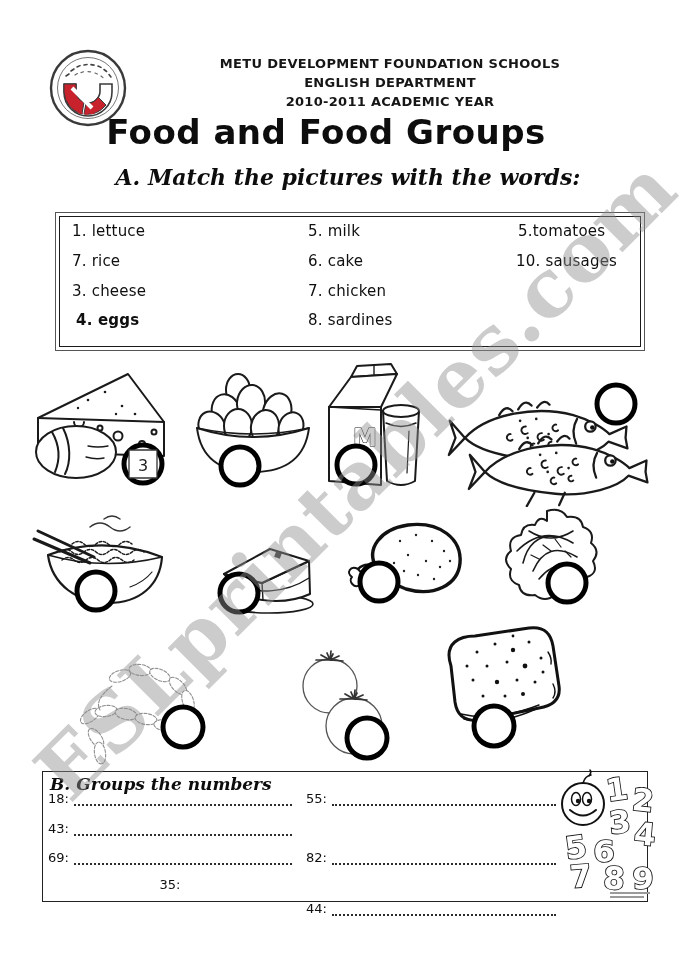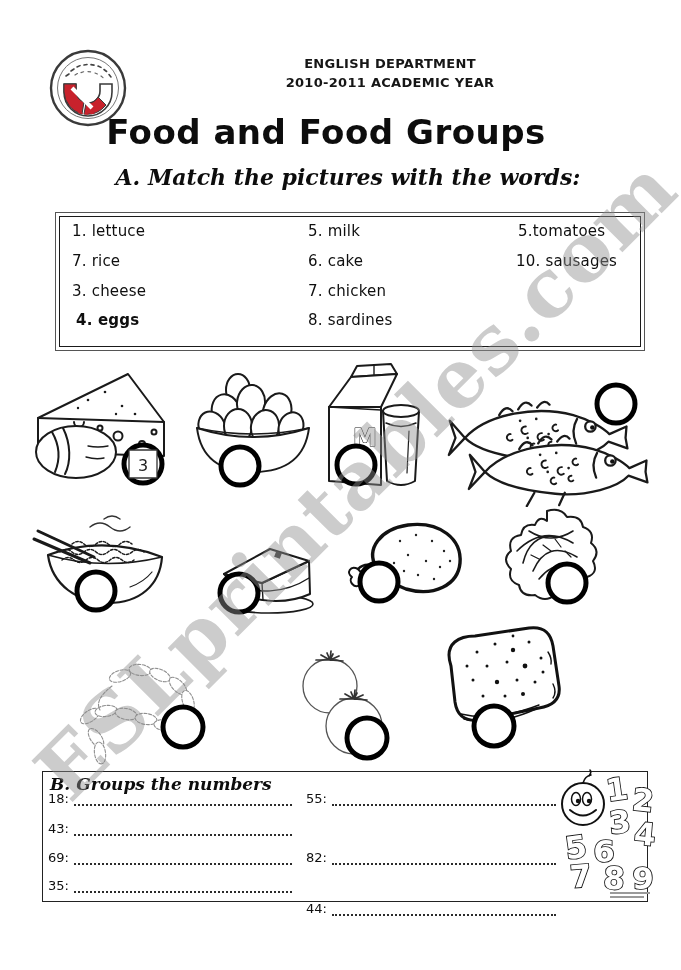--- a/index.html
+++ b/index.html
@@ -45,20 +45,21 @@
       <path d="M16,36 L16,44 A24,24 0 0 0 34,66 L36,54 A12,12 0 0 1 28,43 L28,36 Z" fill="#c8222c" stroke="#3a3a3a" stroke-width="1"></path>
       <path d="M38,55 L36,66 A24,24 0 0 0 58,57 L50,49 A12,12 0 0 1 38,55 Z" fill="#c8222c" stroke="#3a3a3a" stroke-width="1"></path>
       <path d="M24,40 L44,60" stroke="#fff" stroke-width="4"></path>
       <g stroke="#c8222c" stroke-width="1.4" stroke-linecap="round">
         <path d="M31,64.5 l3,.8 M37,65.8 l3,.2 M43,65.6 l3,-.6"></path>
       </g>
     </svg>
   </div>
 
   <div class="abs hdr">
+    <div>METU DEVELOPMENT FOUNDATION SCHOOLS</div>
     <div>ENGLISH DEPARTMENT</div>
     <div>2010-2011 ACADEMIC YEAR</div>
   </div>
 
   <div class="abs title">Food and Food Groups</div>
 
   <div class="abs script headA">A. Match the pictures with the words:</div>
 
   <div class="abs wordbox">
     <div class="wordbox-inner"></div>
@@ -316,21 +317,21 @@
       <span class="dotline"></span>
   </div>
   <div class="numrow" style="left:48px;top:820px;width:244px;">
     <span class="lbl">43:</span>
       <span class="dotline"></span>
   </div>
   <div class="numrow" style="left:48px;top:849px;width:244px;">
     <span class="lbl">69:</span>
       <span class="dotline"></span>
   </div>
-  <div class="numrow" style="left:48px;top:877px;width:244px;">
+  <div class="numrow" style="left:48px;top:877px;width:244px;flex-direction:column;">
     <span class="lbl">35:</span>
       <span class="dotline"></span>
   </div>
   <div class="numrow" style="left:306px;top:790px;width:250px;">
     <span class="lbl">55:</span>
       <span class="dotline"></span>
   </div>
   <div class="numrow" style="left:306px;top:849px;width:250px;">
     <span class="lbl">82:</span>
       <span class="dotline"></span>

